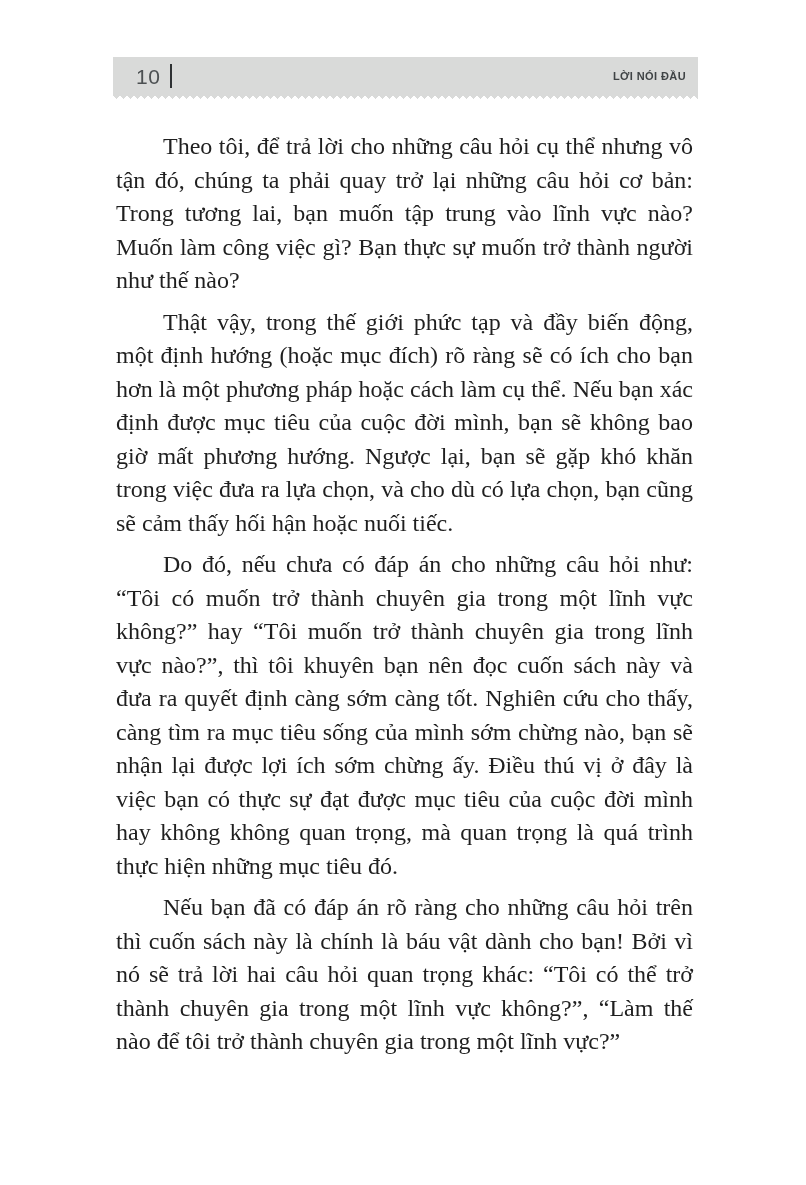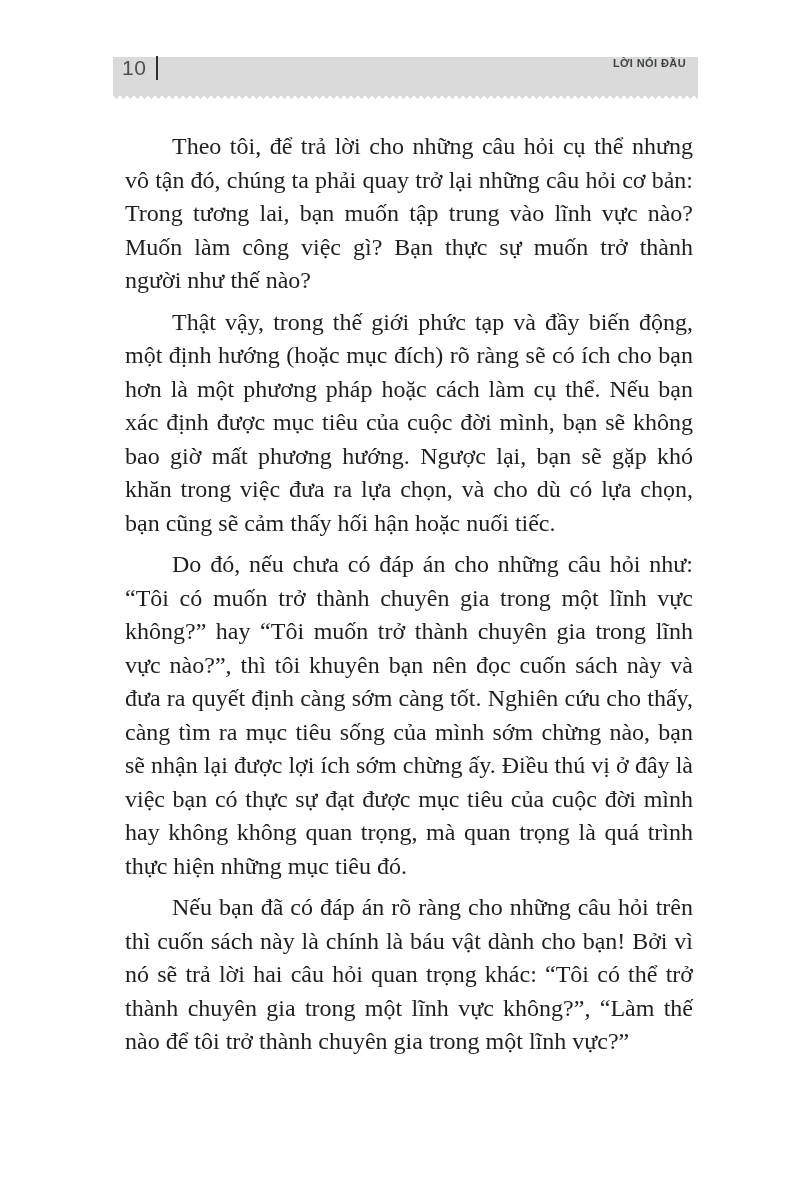--- a/index.html
+++ b/index.html
@@ -28,22 +28,23 @@
   }
   
   .header-bar {
     position: absolute;
     left: 113px;
     top: 57px;
     width: 585px;
     height: 38px;
     background: var(--header-bar);
     display: flex;
+    align-items: center;
     box-sizing: border-box;
-    padding: 0 12px 0 9px;
+    padding: 0 12px 0 23px;
     font-family: "Liberation Sans", "DejaVu Sans", sans-serif;
   }
   
   .header-bar::after {
     content: "";
     position: absolute;
     top: 100%;
     left: 0;
     width: 100%;
     height: 4px;
@@ -74,21 +75,21 @@
     position: absolute;
     left: 113px;
     top: 130px;
     width: 580px;
     color: var(--body-text);
     font-size: 24px;
     line-height: 33.5px;
     text-align: justify;
   }
   .body-text p {
-    margin: 0 0 8px 12px;
+    margin: 0 0 8px 3px;
     text-indent: 47px;
   }
 </style>
 </head>
 <body>
 
 <div class="page">
 
   <div class="header-bar">
     <span class="page-number">10</span>

